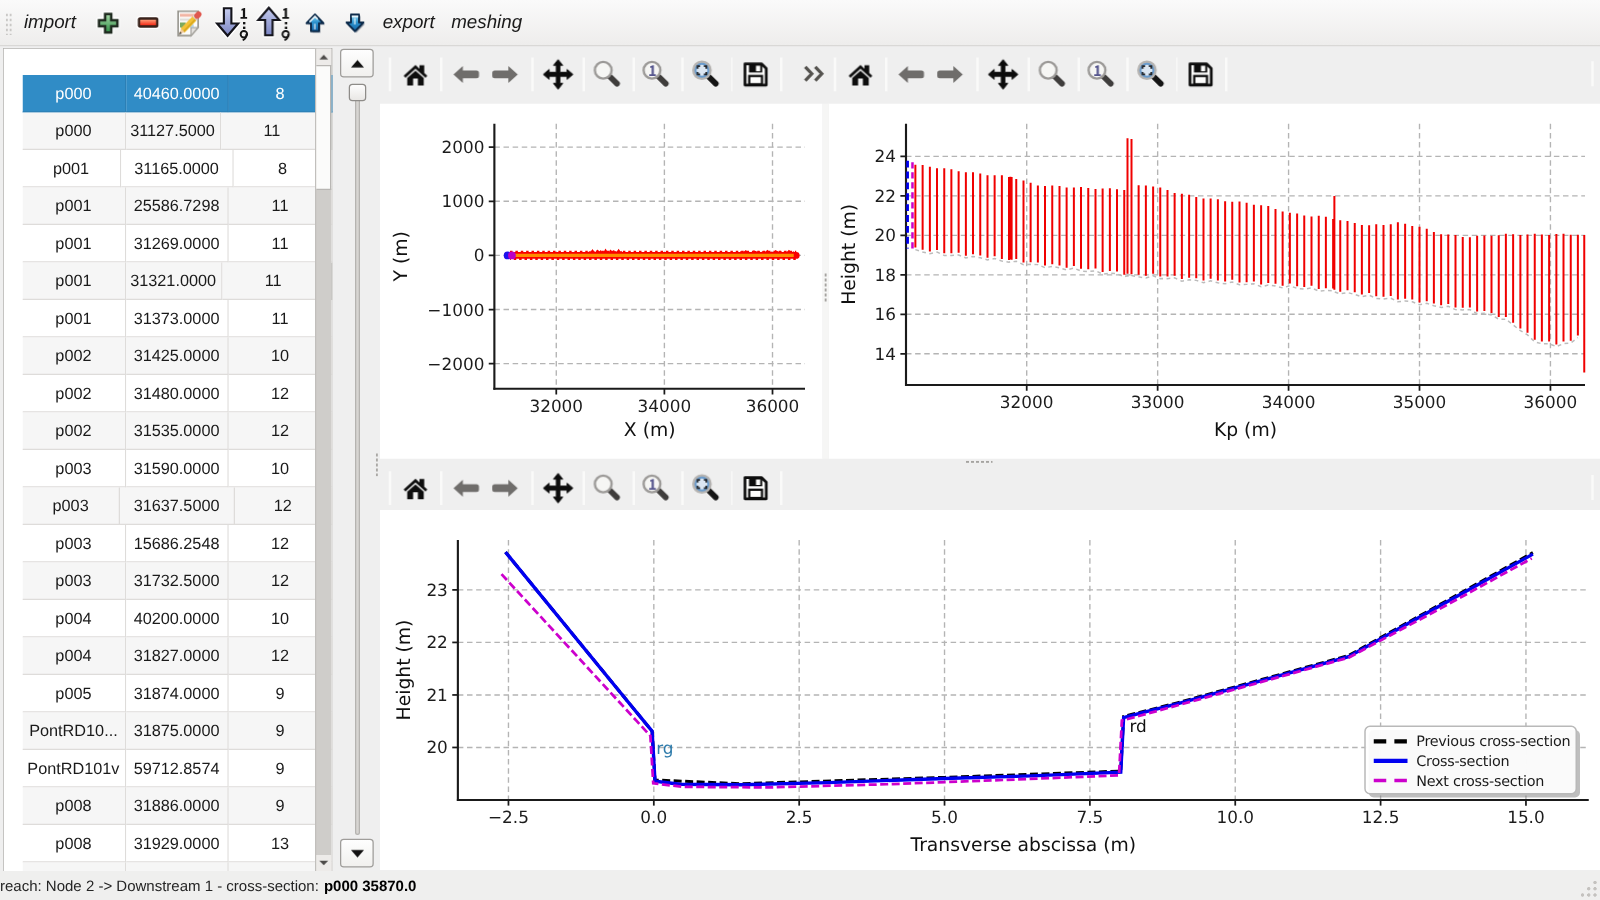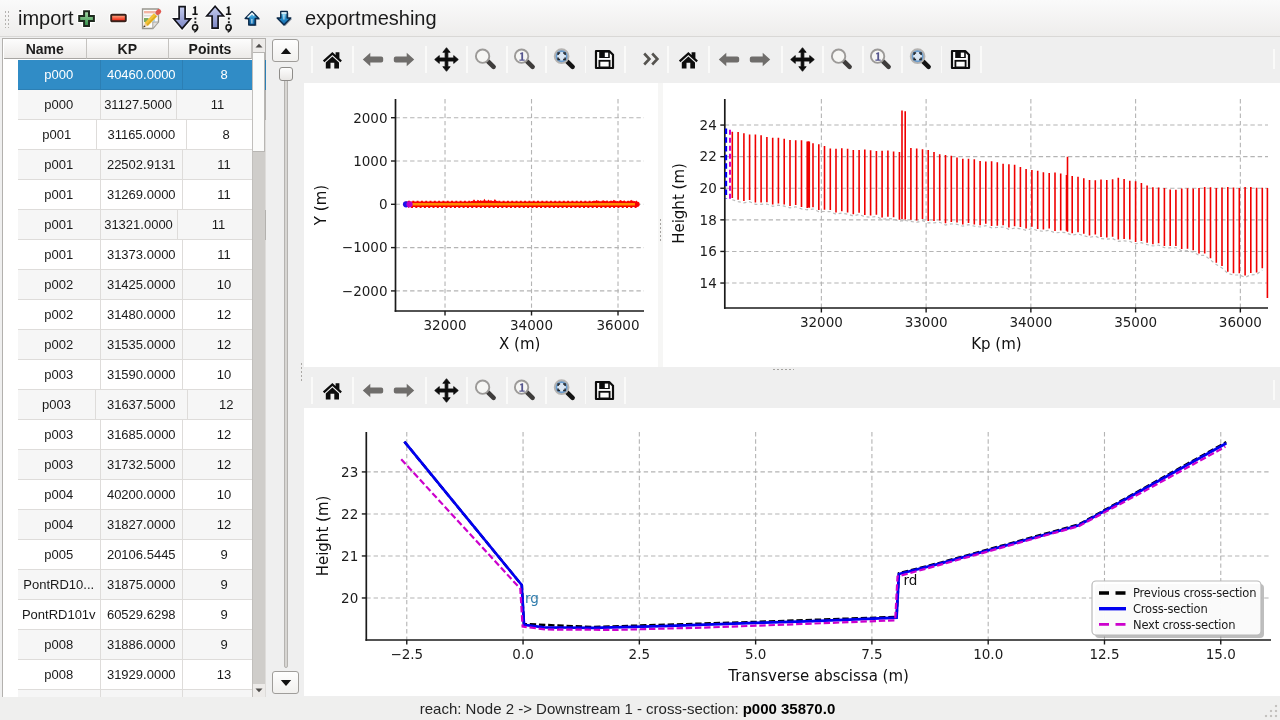--- a/index.html
+++ b/index.html
@@ -21,21 +21,21 @@
   background:linear-gradient(#fafafa, #eeedec);
   border-bottom:1px solid #d9d8d6;
 }
 .tb-handle {
   position:absolute; left:4px; top:10px; width:6px; height:18px;
   background-image:radial-gradient(circle, #b4b2af 34%, transparent 36%);
   background-size:3px 4px;
 }
 .menu-label {
   position:absolute; top:0; height:36px; line-height:36px;
-  font-size:20px; color:#1a1a1a; text-align:center; cursor:default;
+  font-size:15px; color:#1a1a1a; text-align:center; cursor:default;font-style:italic;
 }
 .tb-icon { position:absolute; top:0; height:36px; display:flex; align-items:center; justify-content:center; }
 
 
 #xs-table {
   position:absolute; left:2px; top:38px; width:264px; height:660px;
   background:#fff; border:1px solid #b3b1ae;
 }
 #xs-header { position:absolute; left:1px; top:0px; width:248px; height:20px; display:flex; }
 .hdr-cell {
@@ -100,22 +100,22 @@
 .mpl-overflow { position:absolute; font-size:15px; font-weight:bold; color:#5a5856; letter-spacing:1px; }
 .mpl-handle {
   position:absolute; width:3px;
   background-image:radial-gradient(circle, #aaa8a5 38%, transparent 40%);
   background-size:3px 4px;
 }
 
 
 #status-bar {
   position:absolute; left:0; top:697px; width:1280px; height:23px;
-  background:#efefee; font-size:15px; color:#252525;
-  display:flex; align-items:center; justify-content:center;
+  background:#efefee; font-size:12px; color:#252525;
+  display:flex; align-items:center; justify-content:flex-start;
   padding-right:25px;
 }
 #status-bar b { font-weight:bold; color:#000; margin-left:4px; }
 #resize-grip {
   position:absolute; right:2px; bottom:2px; width:14px; height:14px;
   background-image:
     radial-gradient(circle at 12px 2px,  #c4c2bf 1.1px, transparent 1.6px),
     radial-gradient(circle at 12px 7px,  #c4c2bf 1.1px, transparent 1.6px),
     radial-gradient(circle at 7px  7px,  #c4c2bf 1.1px, transparent 1.6px),
     radial-gradient(circle at 12px 12px, #c4c2bf 1.1px, transparent 1.6px),
@@ -255,44 +255,39 @@
       <path d="M5.4,3 h5.2" fill="none" stroke="rgba(255,255,255,0.9)" stroke-width="1.4"></path>
       <path d="M7,4.6 v5 h1.7 v-5 z" fill="rgba(255,255,255,0.5)"></path>
           </svg>
         </span>
       </div>
   <div class="menu-label" style="left:305px;width:44px;">export</div>
   <div class="menu-label" style="left:361px;width:54px;">meshing</div>
 </div>
 
 <div id="xs-table">
-  <div id="xs-header">
-        <div class="hdr-cell" style="width: 82.5px;">Name</div>
-        <div class="hdr-cell" style="width: 82.5px;">KP</div>
-        <div class="hdr-cell" style="width: 83px;">Points</div>
-      </div>
   <div id="xs-rows">
         <div class="t-row selected">
           <div class="t-cell" style="width: 82.5px;">p000</div>
           <div class="t-cell" style="width: 82.5px;">40460.0000</div>
           <div class="t-cell" style="width: 83px;">8</div>
         </div>
         <div class="t-row odd">
           <div class="t-cell" style="width: 82.5px;">p000</div>
           <div class="t-cell" style="width: 76px;">31127.5000</div>
           <div class="t-cell" style="width: 83px;">11</div>
         </div>
         <div class="t-row">
           <div class="t-cell" style="width: 82.5px;">p001</div>
           <div class="t-cell" style="width: 95px;">31165.0000</div>
           <div class="t-cell" style="width: 83px;">8</div>
         </div>
         <div class="t-row odd">
           <div class="t-cell" style="width: 82.5px;">p001</div>
-          <div class="t-cell" style="width: 82.5px;">22502.9131</div>
+          <div class="t-cell" style="width: 82.5px;">25586.7298</div>
           <div class="t-cell" style="width: 83px;">11</div>
         </div>
         <div class="t-row">
           <div class="t-cell" style="width: 82.5px;">p001</div>
           <div class="t-cell" style="width: 82.5px;">31269.0000</div>
           <div class="t-cell" style="width: 83px;">11</div>
         </div>
         <div class="t-row odd">
           <div class="t-cell" style="width: 82.5px;">p001</div>
           <div class="t-cell" style="width: 77px;">31321.0000</div>
@@ -323,51 +318,51 @@
           <div class="t-cell" style="width: 82.5px;">31590.0000</div>
           <div class="t-cell" style="width: 83px;">10</div>
         </div>
         <div class="t-row odd">
           <div class="t-cell" style="width: 82.5px;">p003</div>
           <div class="t-cell" style="width: 97px;">31637.5000</div>
           <div class="t-cell" style="width: 83px;">12</div>
         </div>
         <div class="t-row">
           <div class="t-cell" style="width: 82.5px;">p003</div>
-          <div class="t-cell" style="width: 82.5px;">31685.0000</div>
+          <div class="t-cell" style="width: 82.5px;">15686.2548</div>
           <div class="t-cell" style="width: 83px;">12</div>
         </div>
         <div class="t-row odd">
           <div class="t-cell" style="width: 82.5px;">p003</div>
           <div class="t-cell" style="width: 82.5px;">31732.5000</div>
           <div class="t-cell" style="width: 83px;">12</div>
         </div>
         <div class="t-row">
           <div class="t-cell" style="width: 82.5px;">p004</div>
           <div class="t-cell" style="width: 82.5px;">40200.0000</div>
           <div class="t-cell" style="width: 83px;">10</div>
         </div>
         <div class="t-row odd">
           <div class="t-cell" style="width: 82.5px;">p004</div>
           <div class="t-cell" style="width: 82.5px;">31827.0000</div>
           <div class="t-cell" style="width: 83px;">12</div>
         </div>
         <div class="t-row">
           <div class="t-cell" style="width: 82.5px;">p005</div>
-          <div class="t-cell" style="width: 82.5px;">20106.5445</div>
+          <div class="t-cell" style="width: 82.5px;">31874.0000</div>
           <div class="t-cell" style="width: 83px;">9</div>
         </div>
         <div class="t-row odd">
           <div class="t-cell" style="width: 82.5px;">PontRD10...</div>
           <div class="t-cell" style="width: 82.5px;">31875.0000</div>
           <div class="t-cell" style="width: 83px;">9</div>
         </div>
         <div class="t-row">
           <div class="t-cell" style="width: 82.5px;">PontRD101v</div>
-          <div class="t-cell" style="width: 82.5px;">60529.6298</div>
+          <div class="t-cell" style="width: 82.5px;">59712.8574</div>
           <div class="t-cell" style="width: 83px;">9</div>
         </div>
         <div class="t-row odd">
           <div class="t-cell" style="width: 82.5px;">p008</div>
           <div class="t-cell" style="width: 82.5px;">31886.0000</div>
           <div class="t-cell" style="width: 83px;">9</div>
         </div>
         <div class="t-row">
           <div class="t-cell" style="width: 82.5px;">p008</div>
           <div class="t-cell" style="width: 82.5px;">31929.0000</div>

